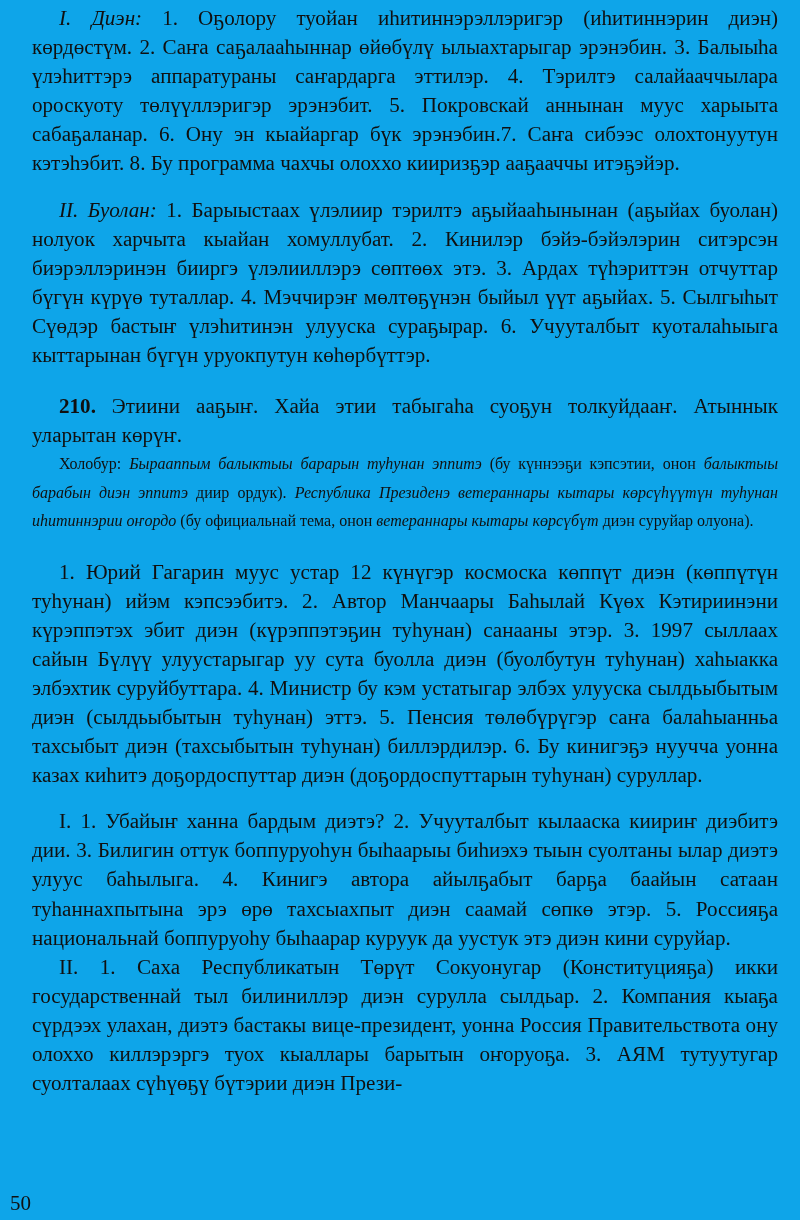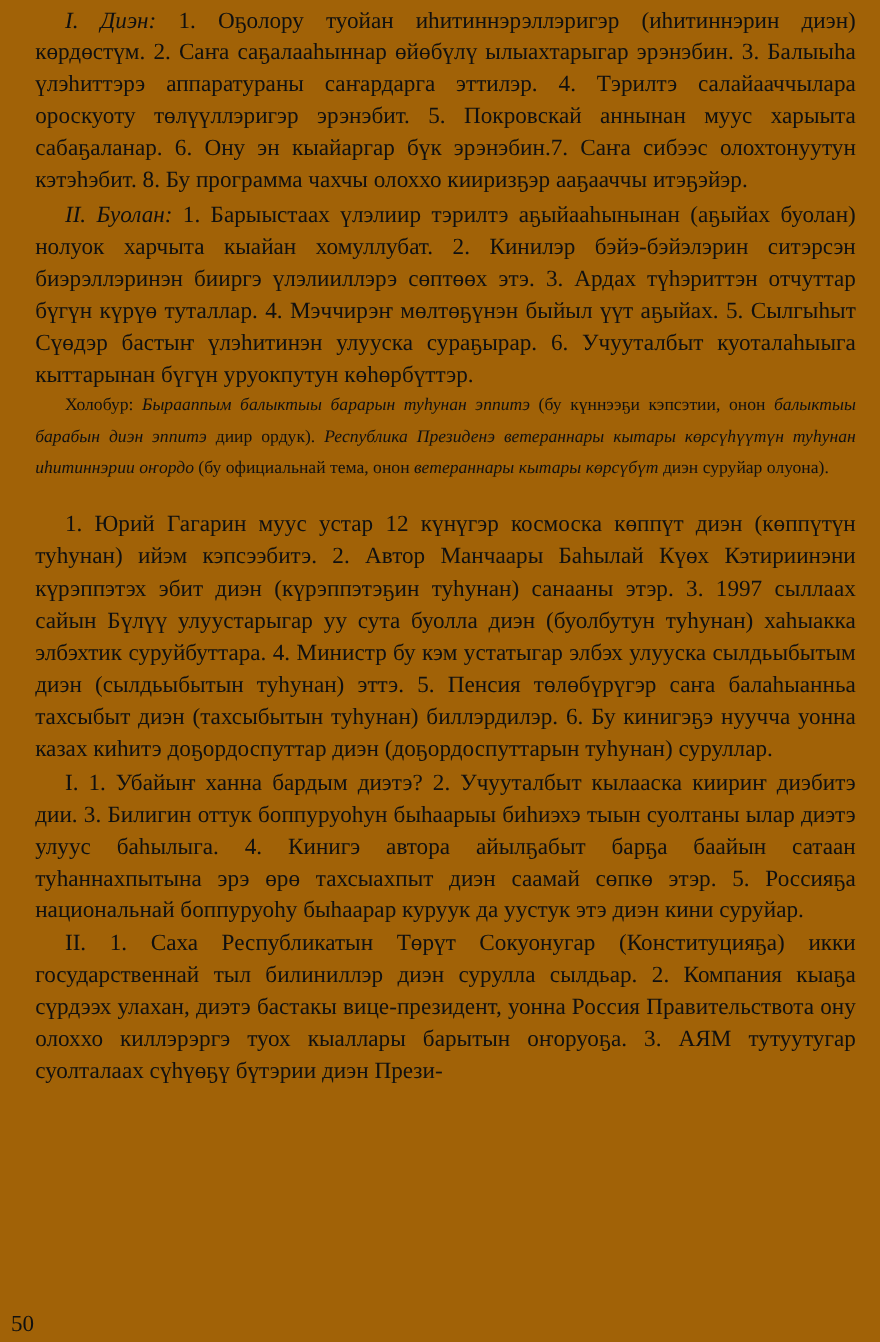--- a/index.html
+++ b/index.html
@@ -13,40 +13,40 @@
     font-family: "Liberation Serif", "DejaVu Serif", serif;
     color: #101010;
     overflow: hidden;
   }
   .page {
     position: relative;
     width: 800px;
     height: 1220px;
     box-sizing: border-box;
     padding: 4px 22px 0 32px;
-    background: #a16207;
+    background: #0ea5e9;
   }
   .textblock {
     font-size: 21.1px;
     line-height: 29.1px;
     text-align: justify;
     text-justify: inter-word;
     hyphens: manual;
   }
   p {
     margin: 0;
   }
   .indent {
     text-indent: 27px;
   }
   .gap-lg {
     margin-top: 22px;
   }
   .gap-sm {
-    margin-top: 2px;
+    margin-top: 17px;
   }
   .ex-num {
     font-weight: bold;
   }
   .it {
     font-style: italic;
   }
   .smaller {
     font-size: 16px;
     line-height: 28.4px;
@@ -66,20 +66,21 @@
 <body>
 
 <div class="page">
 
   <div class="textblock">
 
     <p class="indent"><span class="it">I.</span> <span class="it">Диэн:</span> <span>1. Оҕолору туойан иһитиннэрэллэригэр (иһитиннэрин диэн) көрдөстүм. 2. Саҥа саҕалааһыннар өйөбүлү ылыахтарыгар эрэнэбин. 3. Балыыһа үлэһиттэрэ аппаратураны саҥардарга эттилэр. 4. Тэрилтэ салайааччылара ороскуоту төлүүллэригэр эрэнэбит. 5. Покровскай аннынан муус харыыта сабаҕаланар. 6. Ону эн кыайаргар бүк эрэнэбин.7. Саҥа сибээс олохтонуутун кэтэһэбит. 8. Бу программа чахчы олоххо кииризҕэр ааҕааччы итэҕэйэр.</span></p>
 
     <p class="indent gap-sm"><span class="it">II.</span> <span class="it">Буолан:</span> <span>1. Барыыстаах үлэлиир тэрилтэ аҕыйааһынынан (аҕыйах буолан) нолуок харчыта кыайан хомуллубат. 2. Кинилэр бэйэ-бэйэлэрин ситэрсэн биэрэллэринэн бииргэ үлэлииллэрэ сөптөөх этэ. 3. Ардах түһэриттэн отчуттар бүгүн күрүө туталлар. 4. Мэччирэҥ мөлтөҕүнэн быйыл үүт аҕыйах. 5. Сылгыһыт Сүөдэр бастыҥ үлэһитинэн улууска сураҕырар. 6. Учууталбыт куоталаһыыга кыттарынан бүгүн уруокпутун көһөрбүттэр.</span></p>
 
+    <p class="indent gap-lg"><span class="ex-num">210.</span> <span>Этиини ааҕыҥ. Хайа этии табыгаһа суоҕун толкуйдааҥ. Атыннык уларытан көрүҥ.</span></p>
 
     <p class="indent smaller"><span>Холобур:</span> <span class="it">Бырааппым балыктыы барарын туһунан эппитэ</span><span> (бу күннээҕи кэпсэтии, онон </span><span class="it">балыктыы барабын диэн эппитэ</span><span> диир ордук). </span><span class="it">Республика Президенэ ветераннары кытары көрсүһүүтүн туһунан иһитиннэрии оҥордо</span><span> (бу официальнай тема, онон </span><span class="it">ветераннары кытары көрсүбүт</span><span> диэн суруйар олуона).</span></p>
 
     <p class="indent gap-lg"><span>1. Юрий Гагарин муус устар 12 күнүгэр космоска көппүт диэн (көппүтүн туһунан) ийэм кэпсээбитэ. 2. Автор Манчаары Баһылай Күөх Кэтириинэни күрэппэтэх эбит диэн (күрэппэтэҕин туһунан) санааны этэр. 3. 1997 сыллаах сайын Бүлүү улуустарыгар уу сута буолла диэн (буолбутун туһунан) хаһыакка элбэхтик суруйбуттара. 4. Министр бу кэм устатыгар элбэх улууска сылдьыбытым диэн (сылдьыбытын туһунан) эттэ. 5. Пенсия төлөбүрүгэр саҥа балаһыанньа тахсыбыт диэн (тахсыбытын туһунан) биллэрдилэр. 6. Бу кинигэҕэ нуучча уонна казах киһитэ доҕордоспуттар диэн (доҕордоспуттарын туһунан) суруллар.</span></p>
 
 
     <p class="indent gap-sm"><span class="roman">I.</span> <span>1. Убайыҥ ханна бардым диэтэ? 2. Учууталбыт кылааска киириҥ диэбитэ дии. 3. Билигин оттук боппуруоһун быһаарыы биһиэхэ тыын суолтаны ылар диэтэ улуус баһылыга. 4. Кинигэ автора айылҕабыт барҕа баайын сатаан туһаннахпытына эрэ өрө тахсыахпыт диэн саамай сөпкө этэр. 5. Россияҕа национальнай боппуруоһу быһаарар куруук да уустук этэ диэн кини суруйар.</span></p>
 
     <p class="indent"><span class="roman">II.</span> <span>1. Саха Республикатын Төрүт Сокуонугар (Конституцияҕа) икки государственнай тыл билиниллэр диэн сурулла сылдьар. 2. Компания кыаҕа сүрдээх улахан, диэтэ бастакы вице-президент, уонна Россия Правительствота ону олоххо киллэрэргэ туох кыаллары барытын оҥоруоҕа. 3. АЯМ тутуутугар суолталаах сүһүөҕү бүтэрии диэн Прези-</span></p>
 

